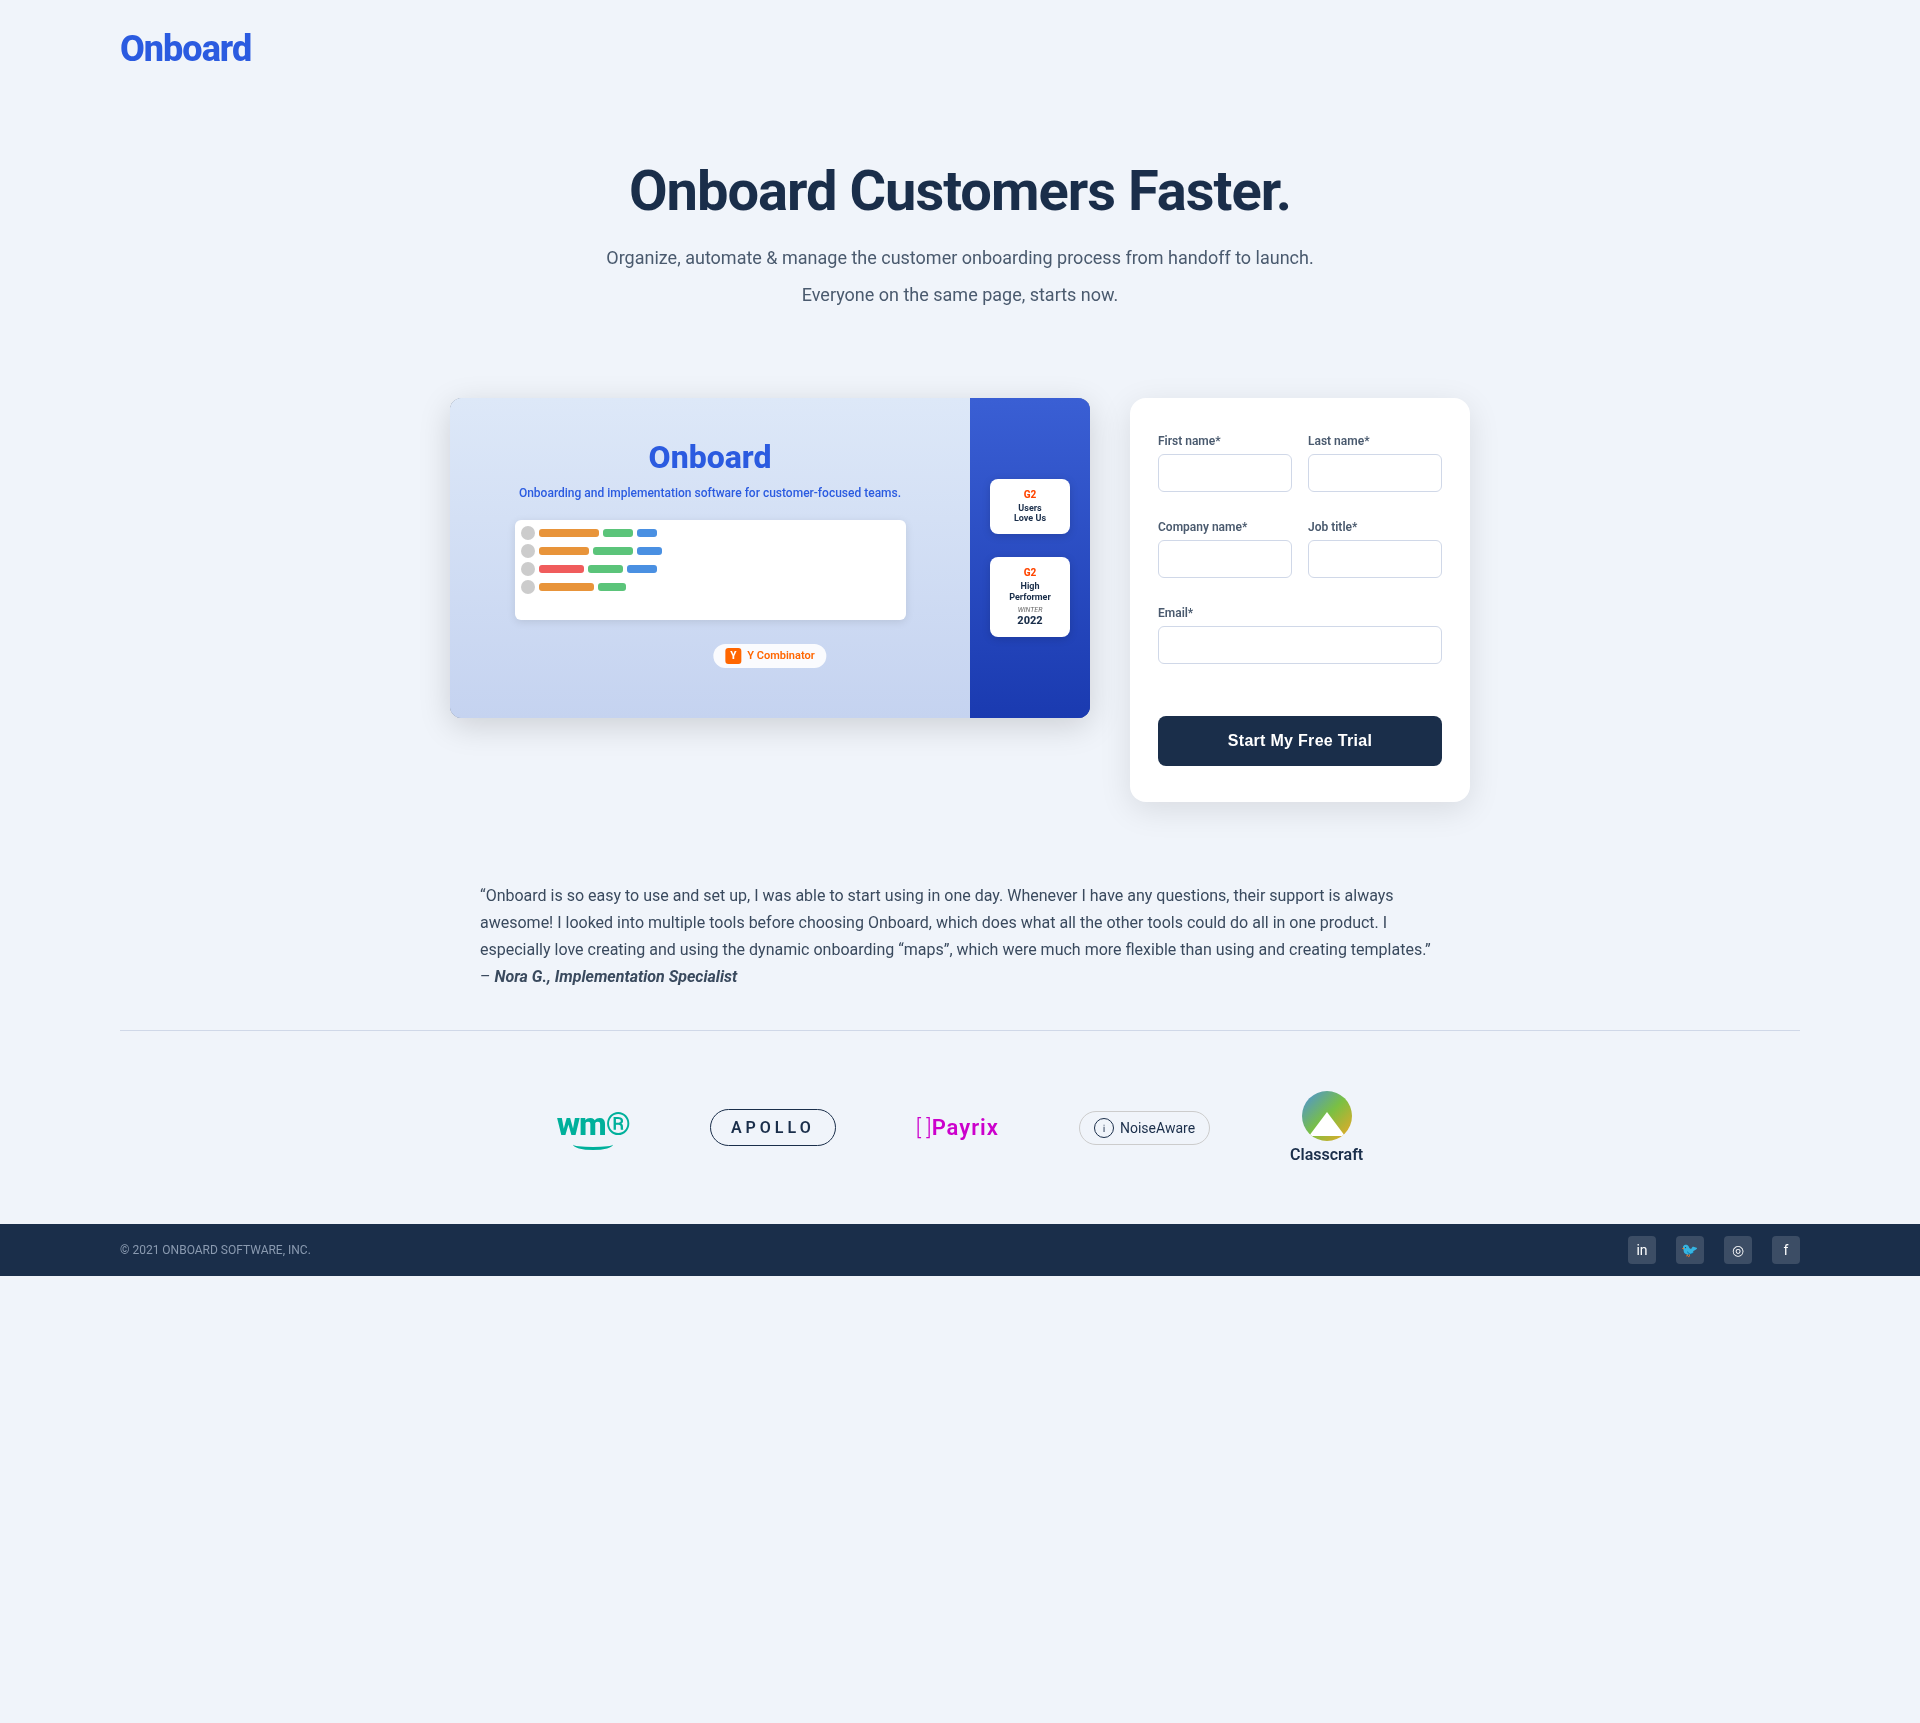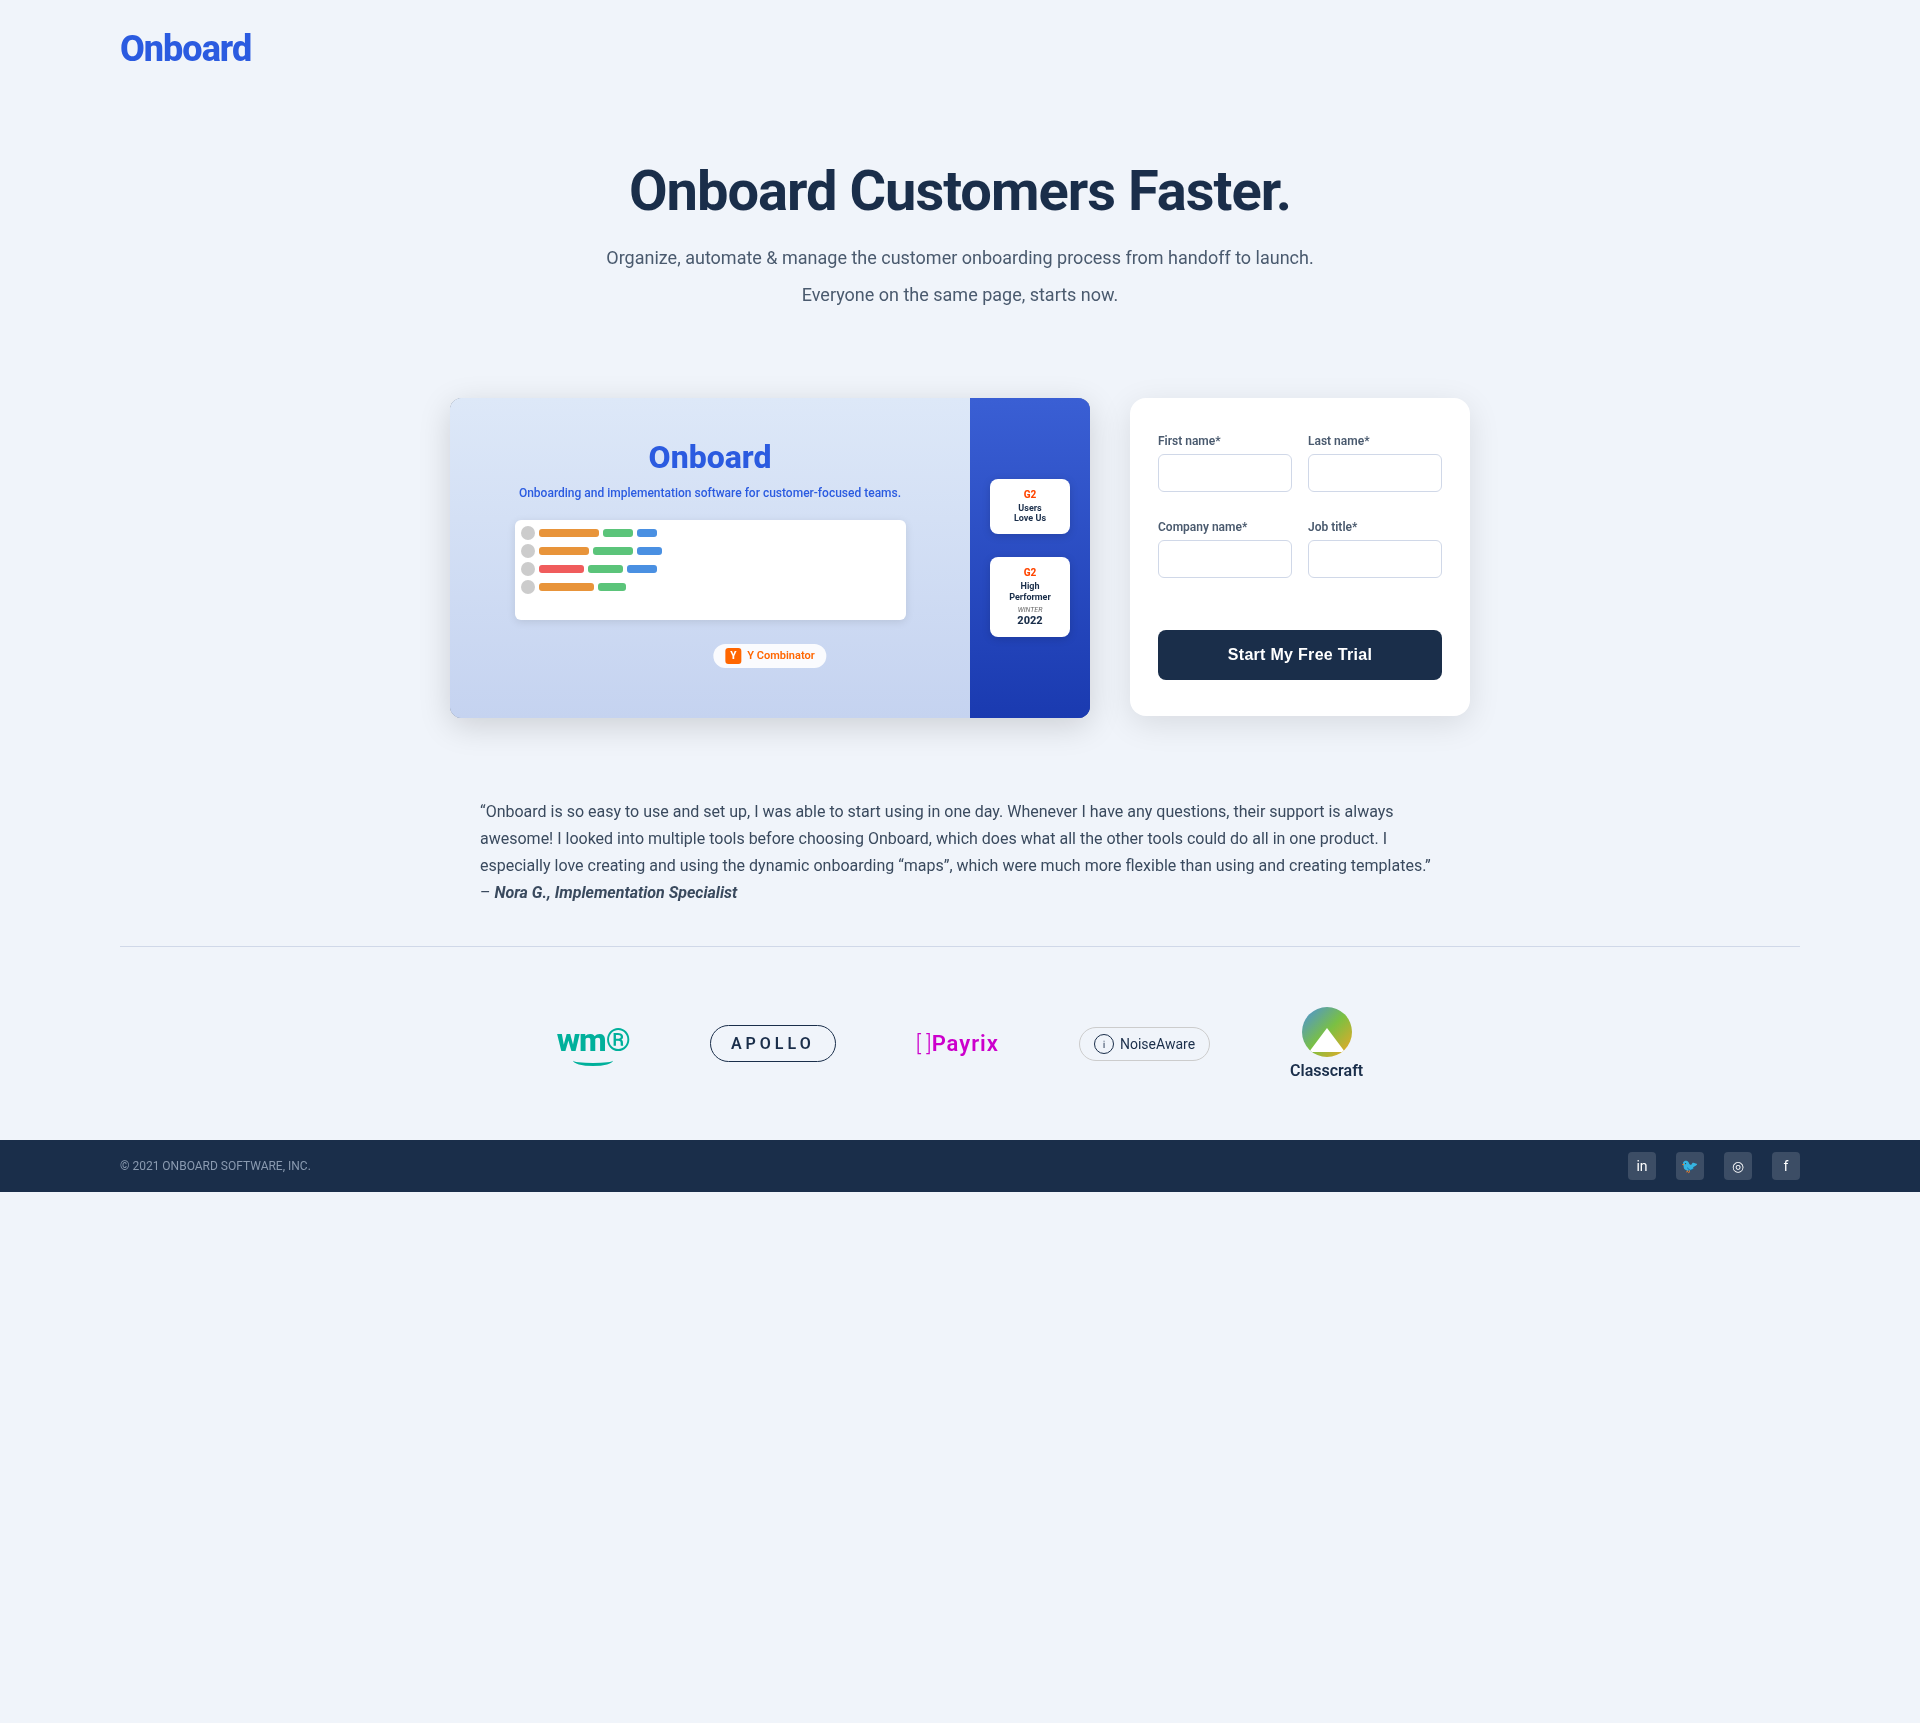--- a/index.html
+++ b/index.html
@@ -544,20 +544,26 @@
     <div class="form-row">
       <div class="form-group">
         <label>Company name*</label>
         <input type="text" style="">
       </div>
       <div class="form-group">
         <label>Job title*</label>
         <input type="text" style="">
       </div>
     </div>
+    <div class="form-row">
+      <div class="form-group full">
+        <label>Email*</label>
+        <input type="email" style="width: 100%;">
+      </div>
+    </div>
     <button class="submit-btn">Start My Free Trial</button>
   </div>
 
 </section>
 
 <section class="testimonial">
   <p>
     <span>“Onboard is so easy to use and set up, I was able to start using in one day. Whenever I have any questions, their support is always awesome! I looked into multiple tools before choosing Onboard, which does what all the other tools could do all in one product. I especially love creating and using the dynamic onboarding “maps”, which were much more flexible than using and creating templates.” –</span>
     <em>Nora G., Implementation Specialist</em>
   </p>

